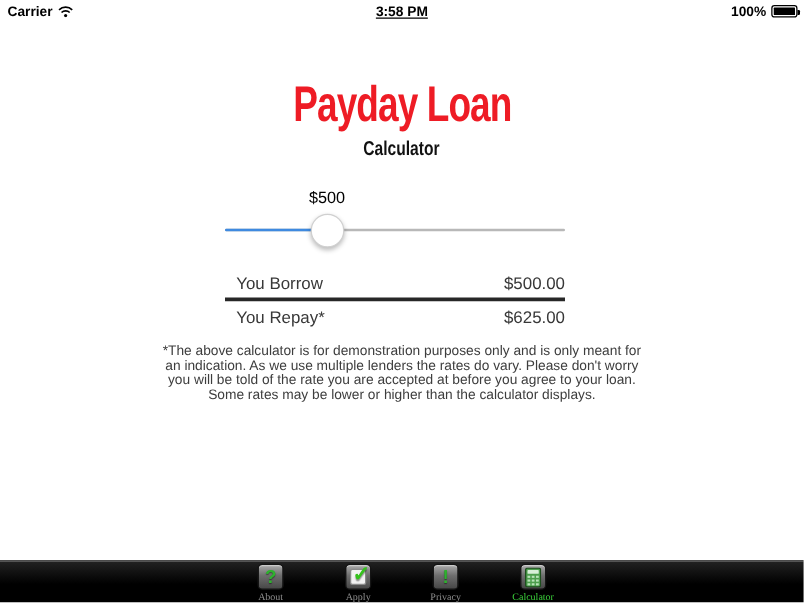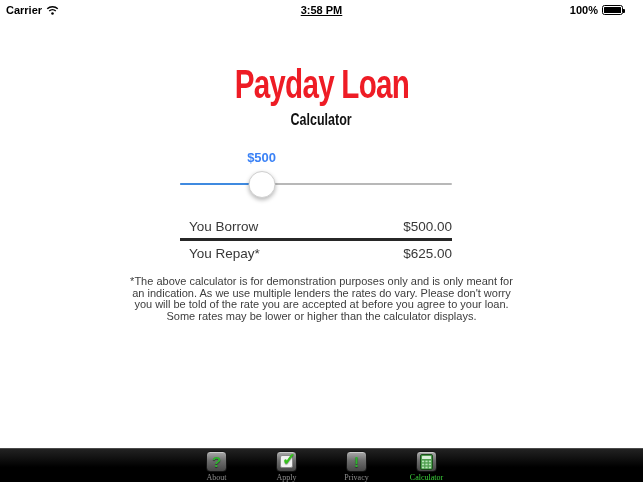--- a/index.html
+++ b/index.html
@@ -9,23 +9,23 @@
     background:#fff; color:#000;
     position:relative; overflow:hidden;
   }
 
   
   .status-bar {
     position:absolute; top:0; left:0; width:643px; height:20px;
     display:flex; align-items:center; font-size:11px; font-weight:600;
     color:#000;
   }
-  .sb-left { position:absolute; left:6px; display:flex; align-items:center; gap:4px; }
+  .sb-left { position:absolute; left:6px; display:flex; gap:4px; }
   .sb-center { position:absolute; left:0; width:100%; text-align:center;text-decoration:underline; }
-  .sb-right { position:absolute; right:20px; display:flex; align-items:center; gap:4px; }
+  .sb-right { position:absolute; right:5px; display:flex; gap:4px; }
   .battery { width:21px; height:10px; border:1px solid #000; border-radius:2.5px;
     position:relative; background:#000; background-clip:content-box; padding:1px; }
   .battery::after { content:""; position:absolute; right:-3px; top:2.5px;
     width:2px; height:4px; background:#000; border-radius:0 1px 1px 0; }
 
   
   .header { position:absolute; top:62px; left:0; width:643px; text-align:center; }
   .app-title {
     font-size:40px; font-weight:700; color:#ee1c25; letter-spacing:-1px;
     display:inline-block; transform:scaleX(0.74); transform-origin:center;
@@ -35,21 +35,21 @@
     margin-top:4px; font-size:16px; font-weight:700; color:#111;
   }
   .app-subtitle span { display:inline-block; transform:scaleX(0.78); }
 
   
   .calc-col { position:absolute; left:180px; top:150px; width:272px; }
 
   .slider-wrap { position:relative; height:44px; }
   .slider-value {
     position:absolute; top:0; transform:translateX(-50%);
-    font-size:13px; font-weight:700; color:#3b82f6; white-space:nowrap;
+    font-size:13px; font-weight:400; color:#000000; white-space:nowrap;
   }
   .slider-track {
     position:absolute; top:33px; left:0; width:100%; height:2px;
     background:#b8b8b8; border-radius:1px;
   }
   .slider-fill {
     position:absolute; top:33px; left:0; height:2px;
     background:#3f8ae0; border-radius:1px;
   }
   .slider-thumb {

